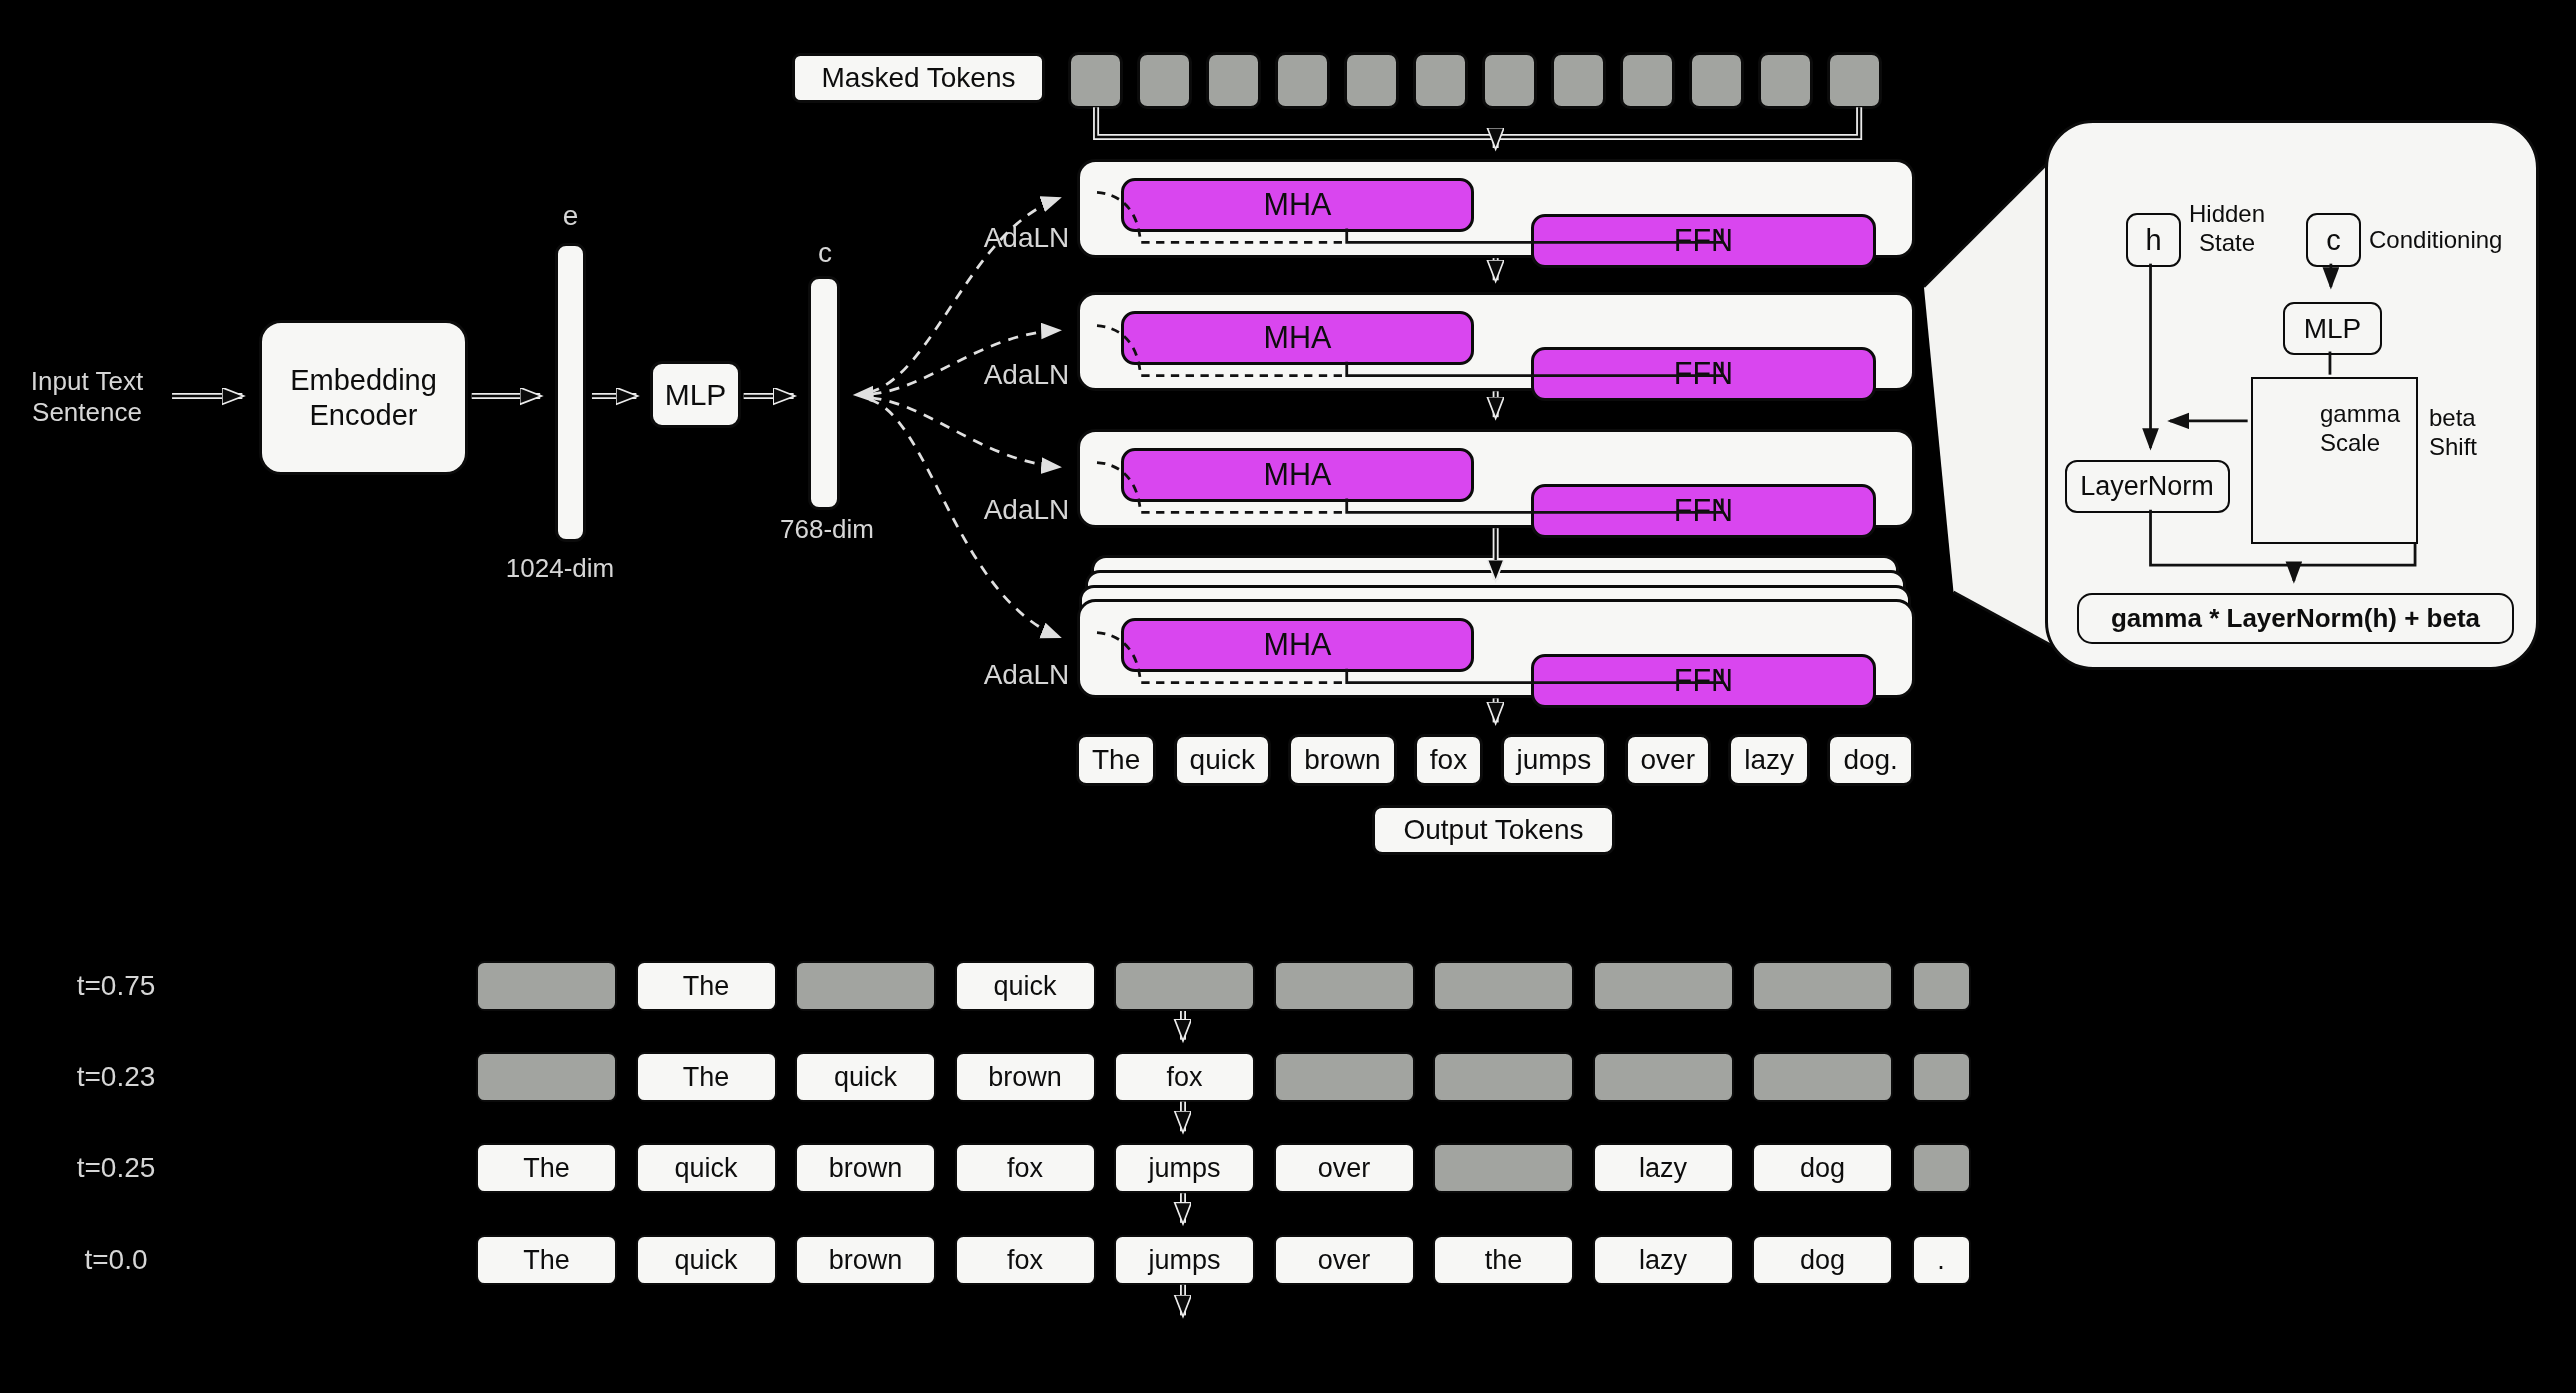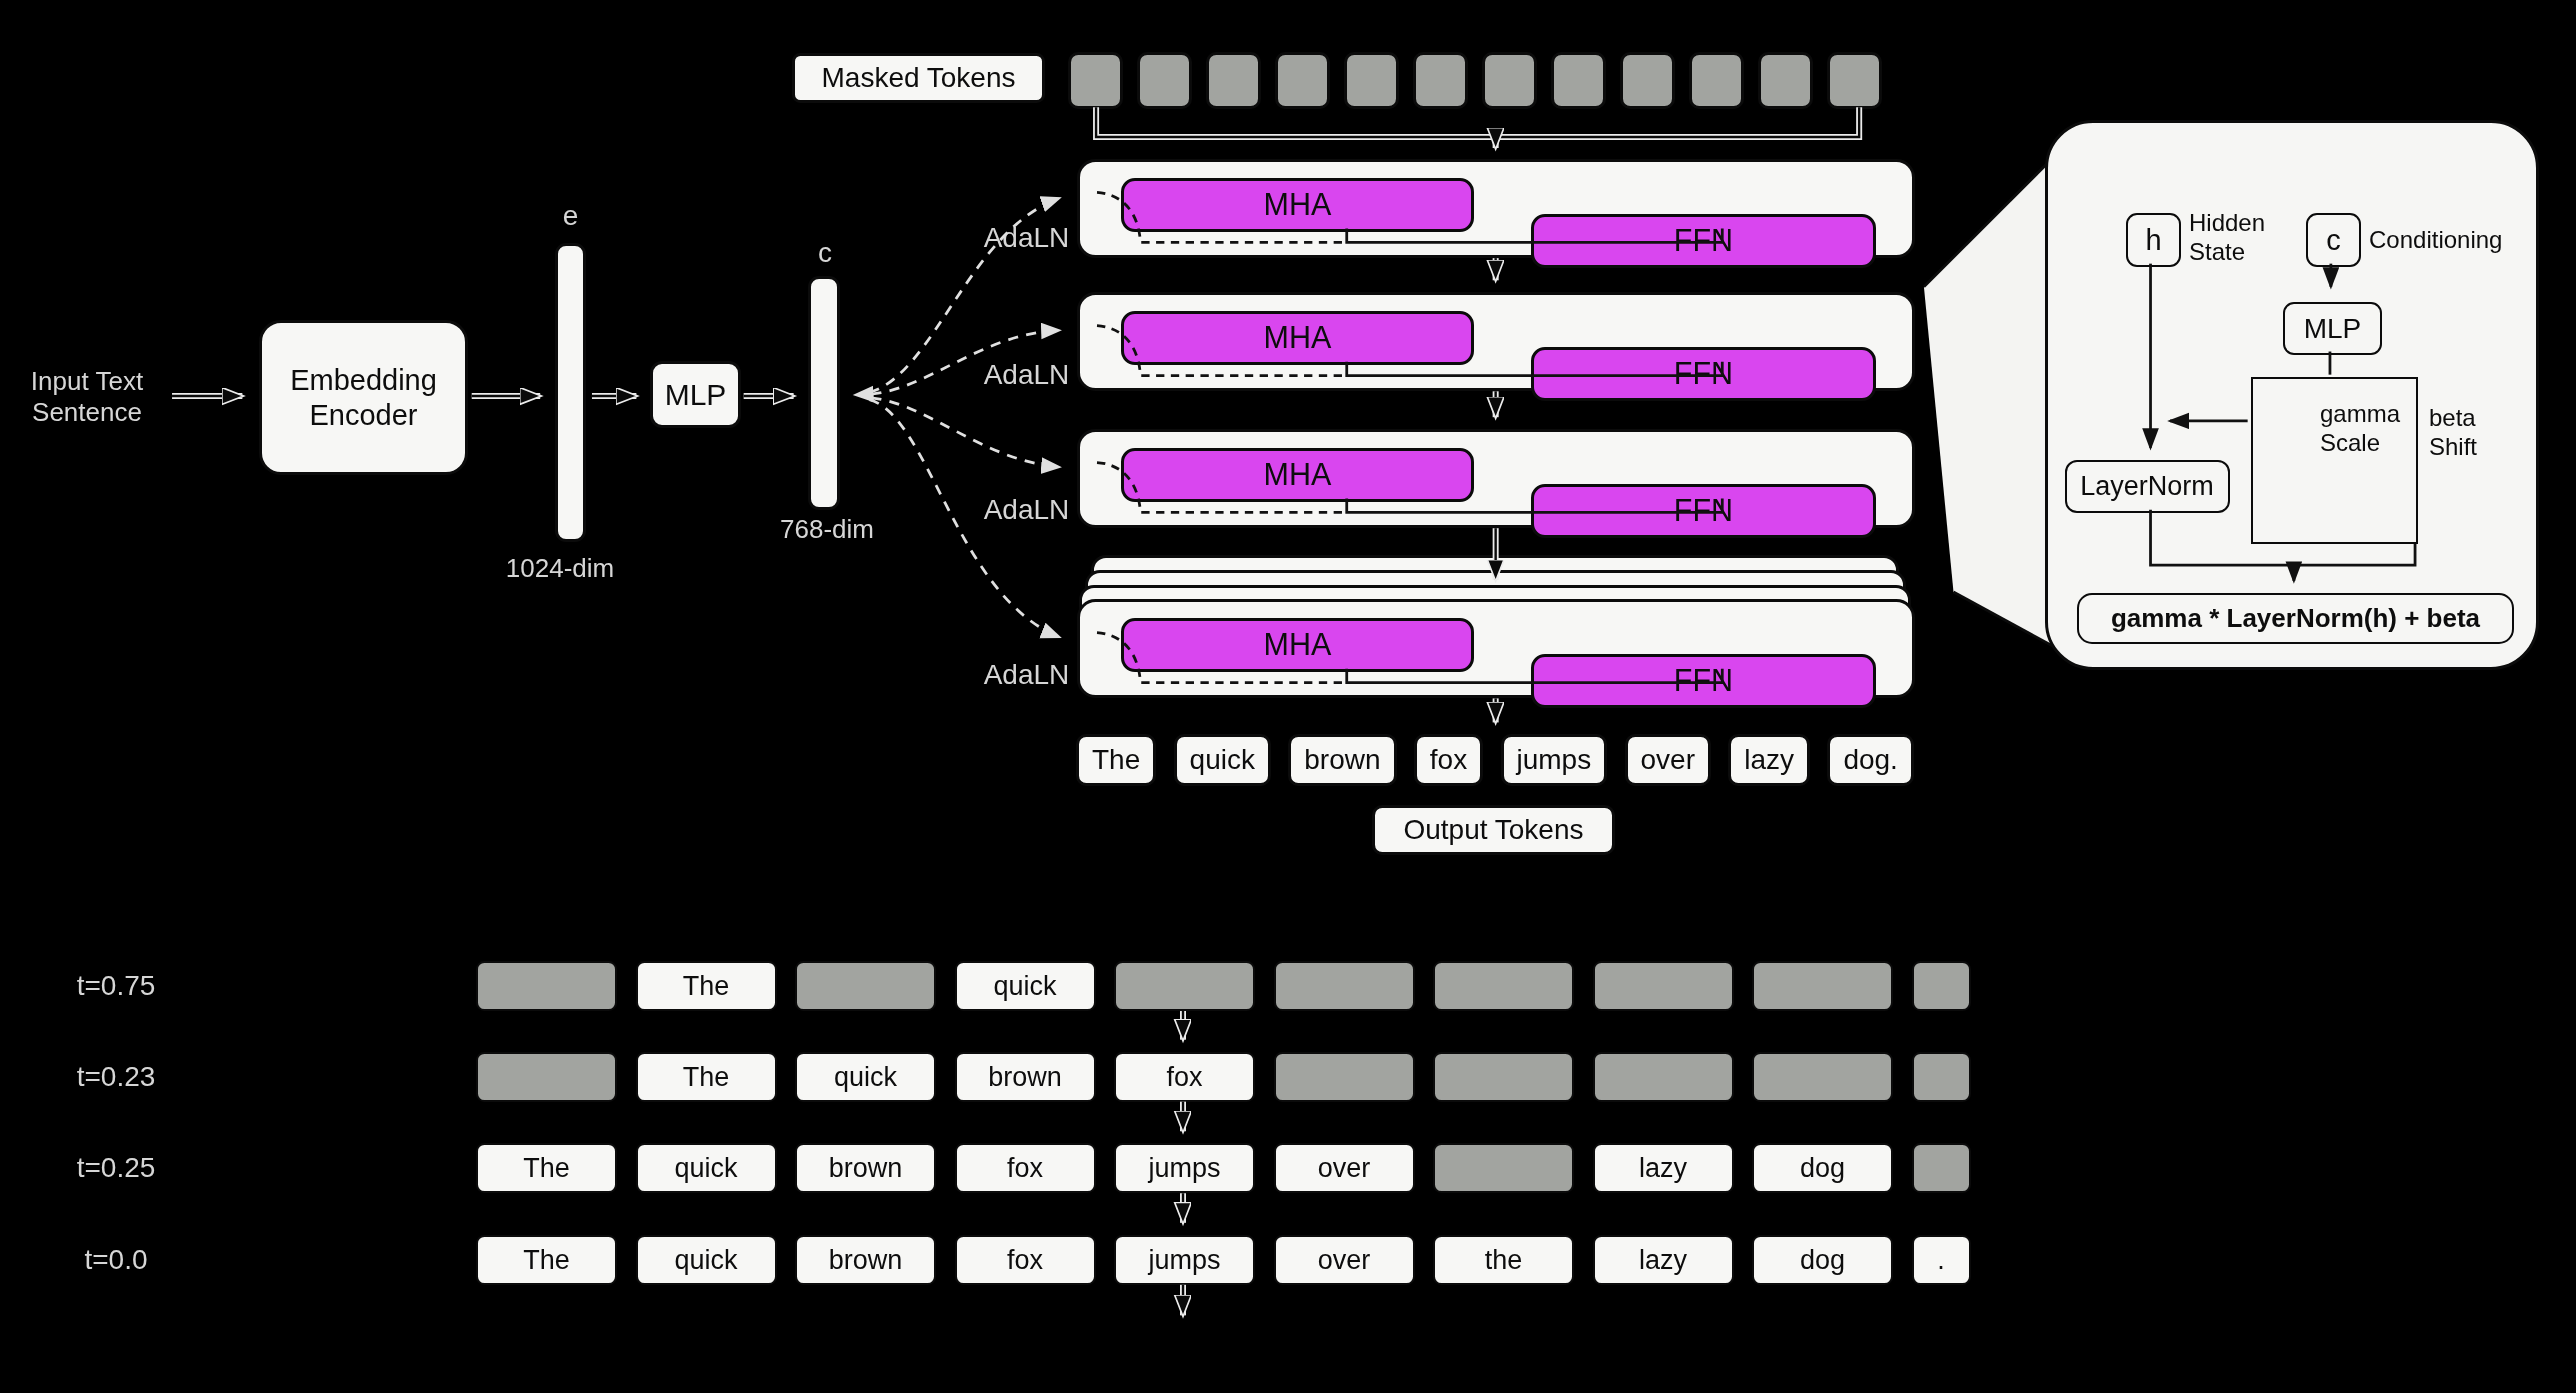--- a/index.html
+++ b/index.html
@@ -55,21 +55,21 @@
 
   
   .bubble{left:2045px;top:120px;width:494px;height:550px;border-radius:48px;background:#f6f6f4;border-width:3.2px;}
   .bubble-child{position:absolute;box-sizing:border-box;color:#0d0d0d;}
   .det-title{left:0px;top:24px;width:494px;text-align:center;font-size:29px;}
   .det-h{left:78px;top:90px;width:55px;height:54px;border:2.8px solid #0b0b0b;border-radius:11px;
          display:flex;align-items:center;justify-content:center;font-size:29px;background:#f6f6f4;}
   .det-c{left:258px;top:90px;width:55px;height:54px;border:2.8px solid #0b0b0b;border-radius:11px;
          display:flex;align-items:center;justify-content:center;font-size:29px;background:#f6f6f4;}
   .det-cap{font-size:24px;line-height:29px;text-align:left;}
-  .cap-h{left:141px;top:85px;} .cap-c{left:321px;top:102px;}
+  .cap-h{left:141px;top:76px;text-align:center;} .cap-c{left:321px;top:102px;}
   .det-mlp{left:235px;top:179px;width:99px;height:53px;border:2.8px solid #0b0b0b;border-radius:11px;
            display:flex;align-items:center;justify-content:center;font-size:28px;background:#f6f6f4;}
   .det-rect{left:203px;top:254px;width:167px;height:167px;border:2.8px solid #0b0b0b;}
   .cap-gamma{left:226px;top:276px;margin-left:46px;} .cap-beta{left:381px;top:280px;}
   .det-ln{left:16.6px;top:337px;width:165px;height:53px;border:2.8px solid #0b0b0b;border-radius:12px;
           display:flex;align-items:center;justify-content:center;font-size:27px;background:#f6f6f4;}
   .det-formula{left:29px;top:470px;width:437px;height:51px;border:2.8px solid #0b0b0b;border-radius:15px;
           display:flex;align-items:center;justify-content:center;font-size:26px;background:#f6f6f4;font-weight:bold;}
 
   

